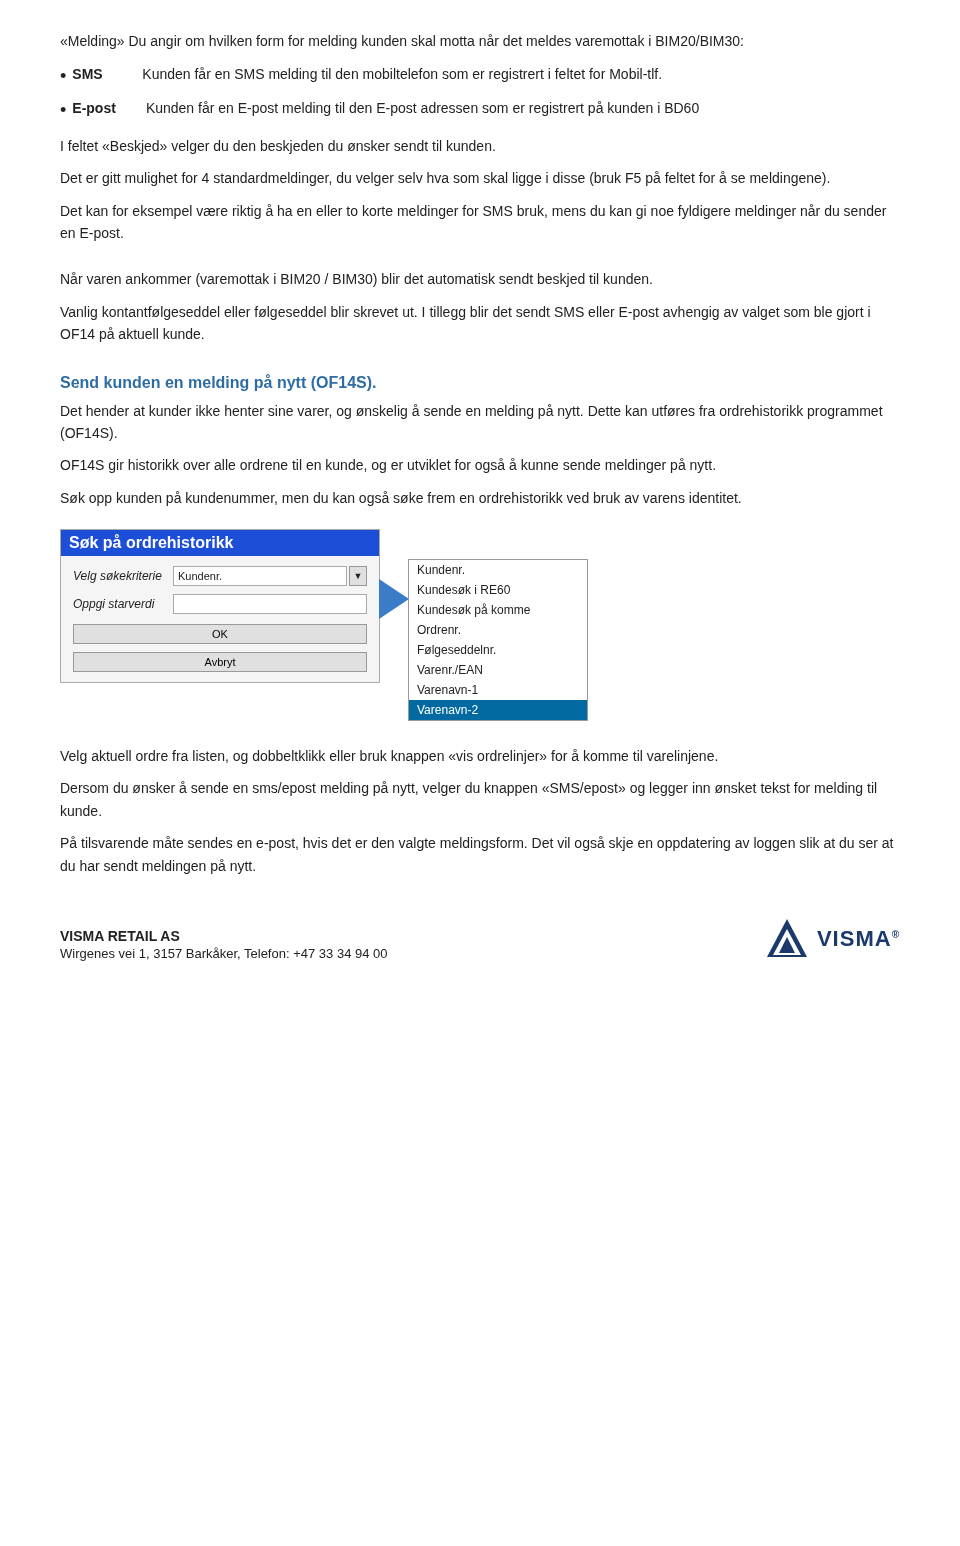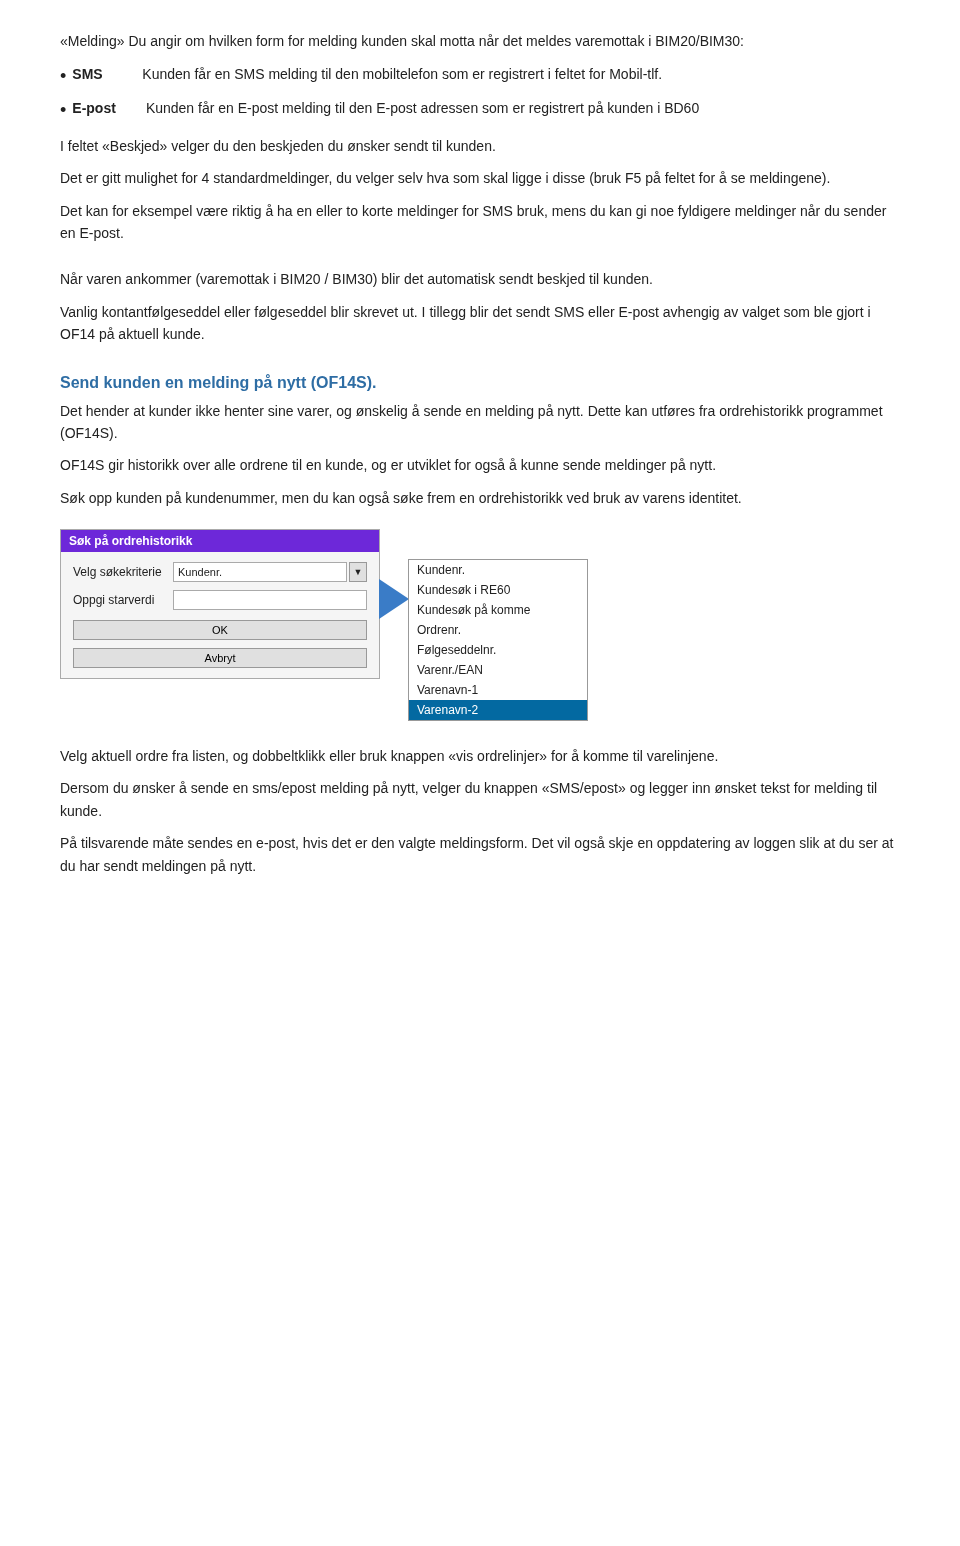--- a/index.html
+++ b/index.html
@@ -72,39 +72,40 @@
       margin: 20px 0 24px 0;
       gap: 0;
     }
     .dialog-box {
       background: #f0f0f0;
       border: 1px solid #aaa;
       width: 320px;
       flex-shrink: 0;
     }
     .dialog-title-bar {
-      background: #6d28d9;
+      background: #1d4ed8;
       color: #fff;
-      font-size: 12px;
+      font-size: 16px;
       font-weight: bold;
       padding: 4px 8px;
     }
     .dialog-body {
       padding: 10px 12px;
       background: #f5f5f5;
     }
     .dialog-row {
       display: flex;
       align-items: center;
       margin-bottom: 8px;
     }
     .dialog-row-label {
       font-size: 12px;
       min-width: 100px;
       color: #222;
+      font-style: italic;
     }
     .dialog-input {
       flex: 1;
       display: flex;
       align-items: center;
       gap: 2px;
     }
     .dialog-input-field {
       background: #fff;
       border: 1px solid #aaa;
@@ -283,14 +284,31 @@
       <div class="dropdown-item">Varenr./EAN</div>
       <div class="dropdown-item">Varenavn-1</div>
       <div class="dropdown-item selected">Varenavn-2</div>
     </div>
   </div>
 
   <p>Velg aktuell ordre fra listen, og dobbeltklikk eller bruk knappen «vis ordrelinjer» for å komme til varelinjene.</p>
   <p>Dersom du ønsker å sende en sms/epost melding på nytt, velger du knappen «SMS/epost» og legger inn ønsket tekst for melding til kunde.</p>
   <p>På tilsvarende måte sendes en e-post, hvis det er den valgte meldingsform. Det vil også skje en oppdatering av loggen slik at du ser at du har sendt meldingen på nytt.</p>
 
+  <div class="footer-section">
+    <div class="footer-left">
+      <div class="footer-company">VISMA RETAIL AS</div>
+      <div>Wirgenes vei 1, 3157 Barkåker, Telefon: +47 33 34 94 00</div>
+    </div>
+    <div class="visma-logo">
+
+      <svg class="visma-icon" viewBox="0 0 44 44" xmlns="http://www.w3.org/2000/svg">
+        <polygon points="22,2 42,40 2,40" fill="#1a3a6b"></polygon>
+        <polygon points="22,12 36,38 8,38" fill="#ffffff"></polygon>
+        <polygon points="22,20 30,36 14,36" fill="#1a3a6b"></polygon>
+      </svg>
+      <span class="visma-text">
+        <span>VISMA</span><span class="visma-reg">®</span>
+      </span>
+    </div>
+  </div>
 
 </div>
 
 </body></html>

